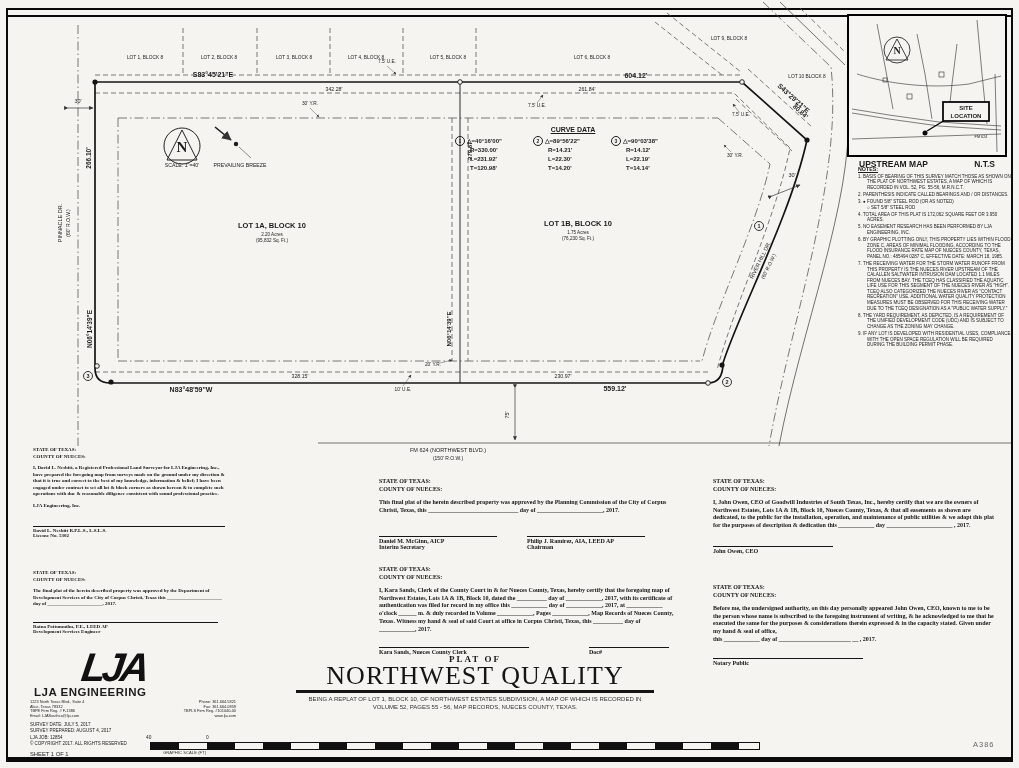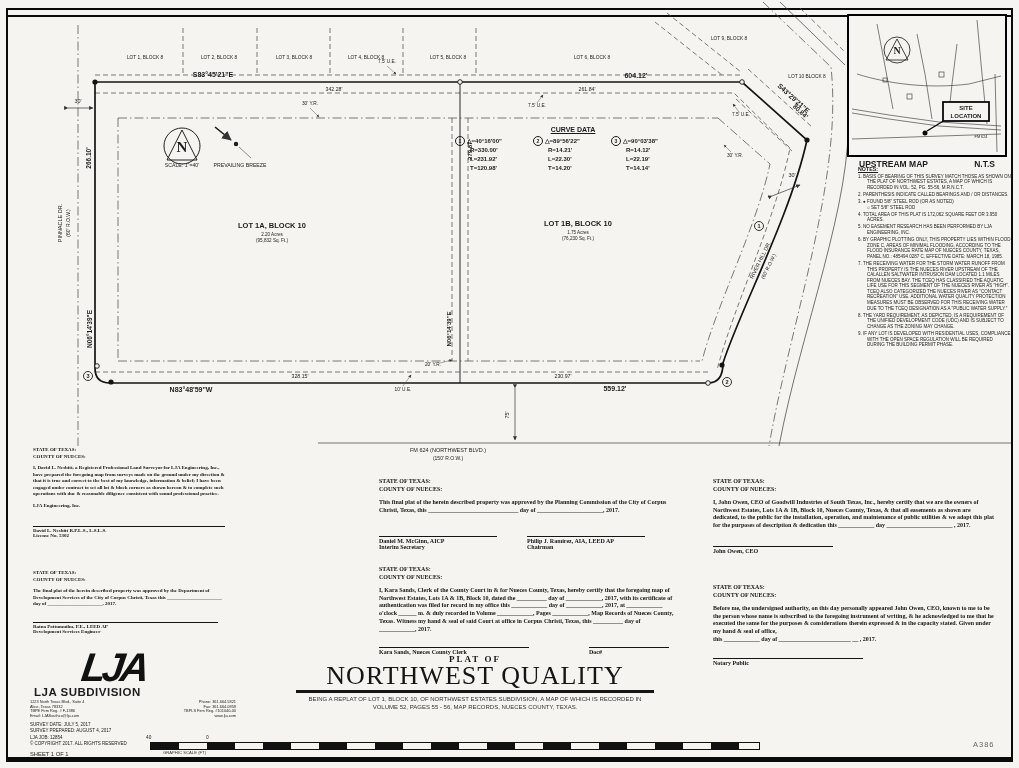--- a/index.html
+++ b/index.html
@@ -371,21 +371,21 @@
 
   <div id="titleblock" class="abs">
     <div class="platof">PLAT OF</div>
     <div class="tl1">NORTHWEST QUALITY</div>
     <div class="trule"></div>
     <div class="tsub">BEING A REPLAT OF LOT 1, BLOCK 10, OF NORTHWEST ESTATES SUBDIVISION, A MAP OF WHICH IS RECORDED IN VOLUME 52, PAGES 55 - 56, MAP RECORDS, NUECES COUNTY, TEXAS.</div>
   </div>
 
   <div id="firm" class="abs">
     <div class="logo">LJA</div>
-    <div class="fname">LJA SUBDIVISION</div>
+    <div class="fname">LJA ENGINEERING</div>
     <div class="addr">
       <div>
         <div>1223 North Texas Blvd., Suite 4</div>
         <div>Alice, Texas  78332</div>
         <div>TBPE Firm Reg. # F-1386</div>
         <div>Email: LJASouthco@lja.com</div>
       </div>
       <div style="text-align:right;">
         <div>Phone: 361.664.5821</div>
         <div>Fax: 361.664.0859</div>

